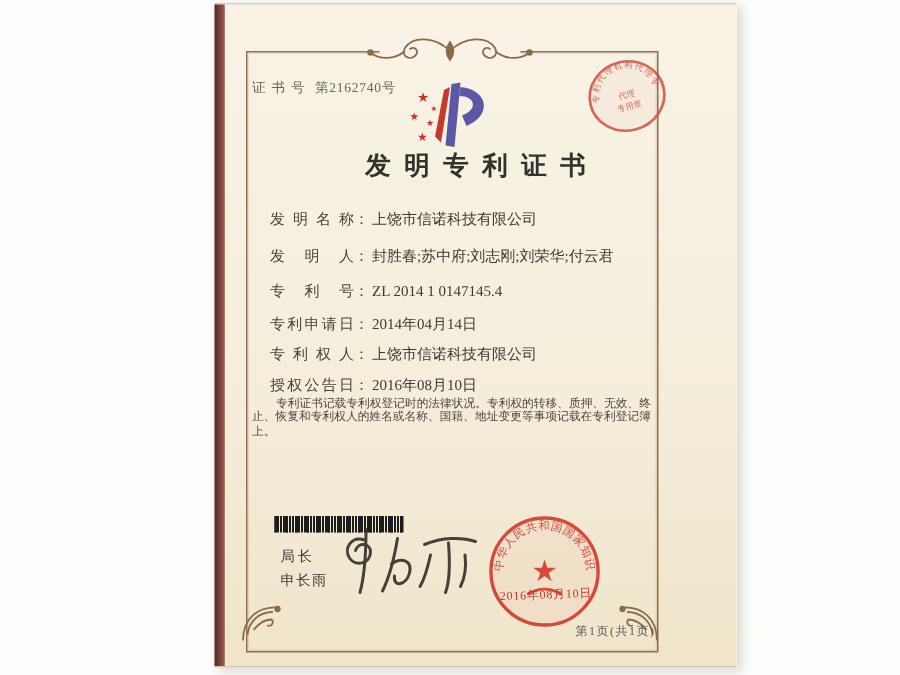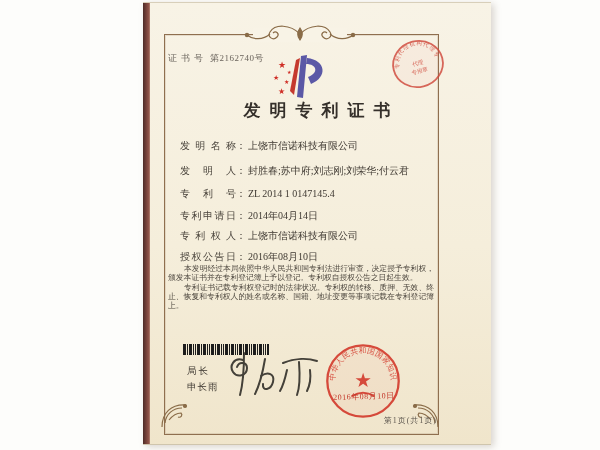--- a/index.html
+++ b/index.html
@@ -151,21 +151,20 @@
     </div>
     <div class="frow r4">
       <span class="flabel">专利权人</span><span>：</span><span class="fvalue">上饶市信诺科技有限公司</span>
     </div>
     <div class="frow r5">
       <span class="flabel">授权公告日</span><span>：</span><span class="fvalue">2016年08月10日</span>
     </div>
   </div>
 
   <div class="body-text">
-    <p>本发明经过本局依照中华人民共和国专利法进行审查，决定授予专利权，颁发本证书并在专利登记簿上予以登记。专利权自授权公告之日起生效。</p>
     <p>专利证书记载专利权登记时的法律状况。专利权的转移、质押、无效、终止、恢复和专利权人的姓名或名称、国籍、地址变更等事项记载在专利登记簿上。</p>
   </div>
 
   <div class="barcode"></div>
 
   <div class="director-label">局长</div>
   <div class="director-name">申长雨</div>
   <svg class="signature" width="100" height="46" viewBox="0 0 100 46">
     <g stroke="#26241f" stroke-width="2" fill="none" stroke-linecap="round" opacity="0.85">
       <path d="M20,9 C11,6 6,15 10,21 C14,27 24,25 24,17 C24,11 16,10 14,16"></path>

